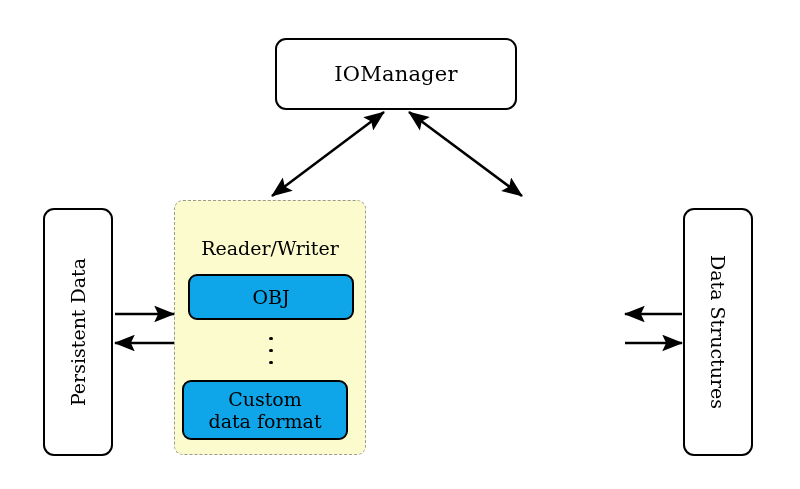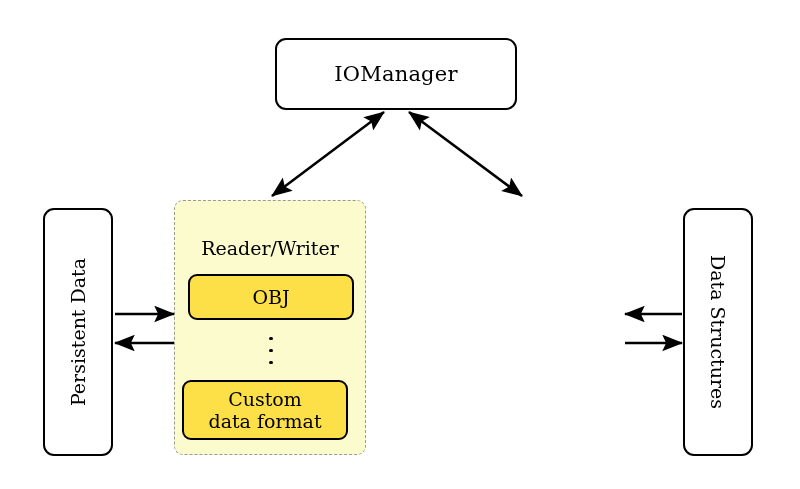--- a/index.html
+++ b/index.html
@@ -68,21 +68,21 @@
     font-size: 19px;
     color: #000000;
   }
 
   
   .node-inner {
     position: absolute;
     box-sizing: border-box;
     border: 2.4px solid #000000;
     border-radius: 9px;
-    background: #fde047;
+    background: #0ea5e9;
     display: flex;
     align-items: center;
     justify-content: center;
     text-align: center;
     font-size: 19px;
     line-height: 1.18;
     color: #000000;
   }
 
   

